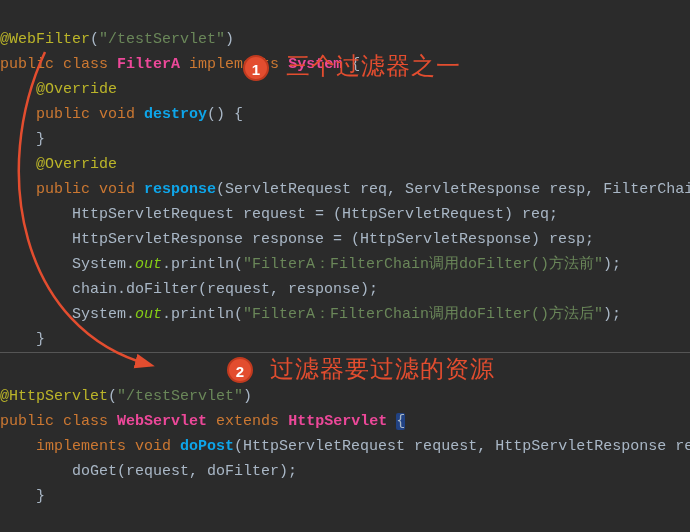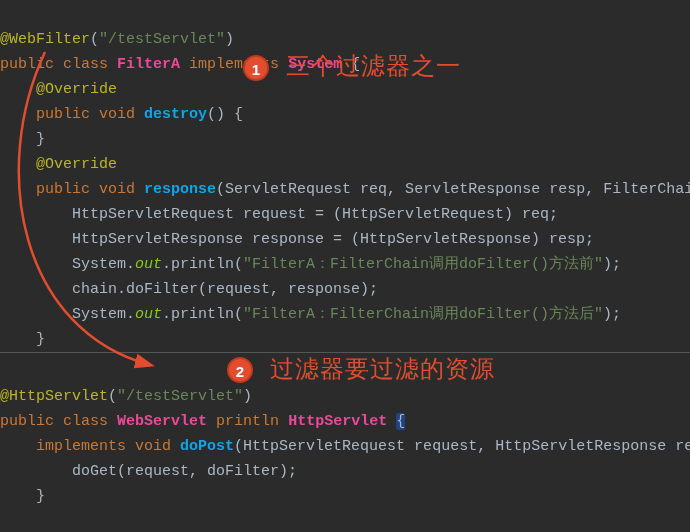--- a/index.html
+++ b/index.html
@@ -82,21 +82,21 @@
 <span>        <span class="pn">HttpServletResponse response = (HttpServletResponse) resp;</span></span>
 <span>        <span class="pn">System.</span><span class="field">out</span><span class="pn">.println(</span><span class="str">"FilterA：FilterChain调用doFilter()方法前"</span><span class="pn">);</span></span>
 <span>        <span class="pn">chain.doFilter(request, response);</span></span>
 <span>        <span class="pn">System.</span><span class="field">out</span><span class="pn">.println(</span><span class="str">"FilterA：FilterChain调用doFilter()方法后"</span><span class="pn">);</span></span>
 <span>    }</span>
 
 </div>
 
 <div class="code-pane pane-bottom">
 <span><span class="ann">@HttpServlet</span>(<span class="str">"/testServlet"</span>)</span>
-<span><span class="kw">public</span> <span class="kw">class</span> <span class="type">WebServlet</span> <span class="kw">println</span> <span class="type">HttpServlet</span> <span class="hlbrace">{</span></span>
+<span><span class="kw">public</span> <span class="kw">class</span> <span class="type">WebServlet</span> <span class="kw">extends</span> <span class="type">HttpServlet</span> <span class="hlbrace">{</span></span>
 <span>    <span class="kw">implements</span> <span class="kw">void</span> <span class="fn">doPost</span><span class="pn">(HttpServletRequest request, HttpServletResponse response)</span></span>
 <span>        <span class="pn">doGet(request, doFilter);</span></span>
 <span>    }</span>
 <span>&nbsp;</span>
 
 </div>
 
 <svg class="arrow">
   <defs>
     <marker id="ah" markerWidth="10" markerHeight="10" refX="6" refY="3" orient="auto">

